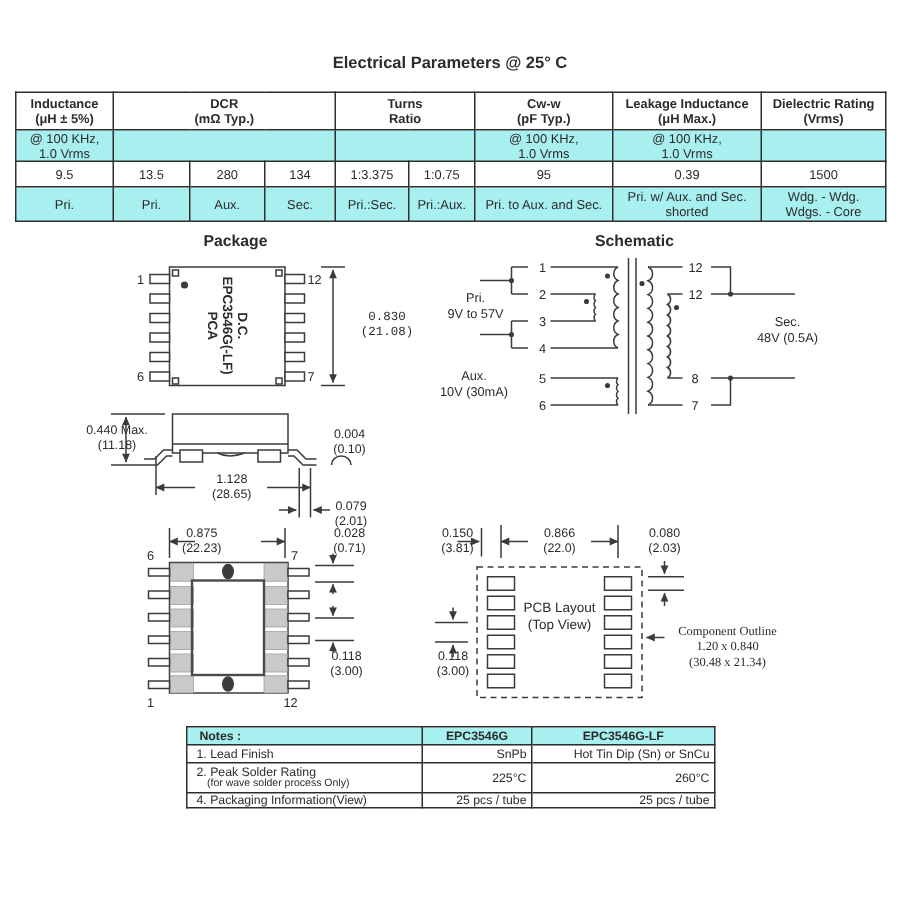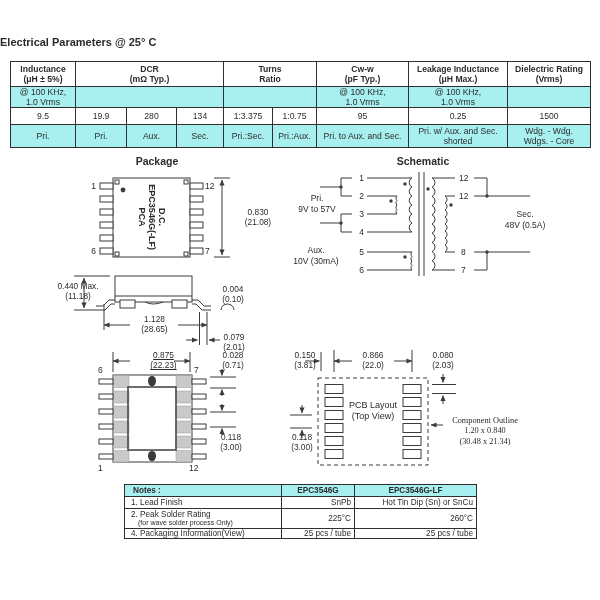--- a/index.html
+++ b/index.html
@@ -1,19 +1,19 @@
 <!DOCTYPE html>
 <html style="--highlight: #a8efef;"><head>
 <meta charset="utf-8">
 <style>
   html,body{margin:0;padding:0;background:#ffffff;}
   #page{position:relative;width:600px;height:600px;background:#fff;overflow:hidden;
         font-family:"Liberation Sans","DejaVu Sans",sans-serif;color:#2b2b2b;}
   .abs{position:absolute;}
-  .title{top:36px;left:0;width:600px;font-size:11px;font-weight:bold;text-align:left;}
+  .title{top:36px;left:0;width:600px;font-size:11px;font-weight:bold;text-align:center;}
   .sect-head{font-size:10.5px;font-weight:bold;text-align:center;width:100px;}
 
   
   table{border-collapse:collapse;table-layout:fixed;padding-left:22px;}
   #ptable{position:absolute;left:10px;top:61px;width:580px;}
   #ptable td,#ptable th{border:1px solid #2e2e2e;font-size:8.6px;text-align:center;
         vertical-align:middle;padding:0 1px;line-height:1.18;font-weight:normal;white-space:pre-line;}
   #ptable th{font-weight:bold;}
   .hl{background:var(--highlight,#a8efef);}
 
@@ -87,27 +87,27 @@
       <td colspan="3" class="hl"></td>
       <td colspan="2" class="hl"></td>
       <td class="hl">@ 100 KHz,
 1.0 Vrms</td>
       <td class="hl">@ 100 KHz,
 1.0 Vrms</td>
       <td class="hl"></td>
     </tr>
     <tr style="height:17px">
       <td>9.5</td>
-      <td>19.9</td>
+      <td>13.5</td>
       <td>280</td>
       <td>134</td>
       <td>1:3.375</td>
       <td>1:0.75</td>
       <td>95</td>
-      <td>0.25</td>
+      <td>0.39</td>
       <td>1500</td>
     </tr>
     <tr style="height:23px">
       <td class="hl">Pri.</td>
       <td class="hl">Pri.</td>
       <td class="hl">Aux.</td>
       <td class="hl">Sec.</td>
       <td class="hl">Pri.:Sec.</td>
       <td class="hl">Pri.:Aux.</td>
       <td class="hl">Pri. to Aux. and Sec.</td>
@@ -304,33 +304,33 @@
     <div class="pkg-label">
       <span>PCA</span>
       <span>EPC3546G(-LF)</span>
       <span>D.C.</span>
     </div>
   </div>
   <div class="abs pin pinr" style="left:84px;top:182px;width:12px;">1</div>
   <div class="abs pin pinr" style="left:84px;top:247px;width:12px;">6</div>
   <div class="abs pin" style="left:205px;top:182px;">12</div>
   <div class="abs pin" style="left:205px;top:247px;">7</div>
-  <div class="abs dim" style="left:234px;top:207px;width:48px;">0.830
+  <div class="abs dim" style="left:234px;top:207px;width:48px;font-family:Liberation Mono, monospace;">0.830
 (21.08)</div>
 
   <div class="abs dim" style="left:50px;top:281px;width:56px;">0.440 Max.
 (11.18)</div>
   <div class="abs dim" style="left:210px;top:284px;width:46px;">0.004
 (0.10)</div>
   <div class="abs dim" style="left:131px;top:314px;width:47px;">1.128
 (28.65)</div>
   <div class="abs dim" style="left:211px;top:332px;width:46px;">0.079
 (2.01)</div>
 
-  <div class="abs dim" style="left:140px;top:350px;width:47px;text-decoration:underline;">0.875
+  <div class="abs dim" style="left:111px;top:350px;width:47px;">0.875
 (22.23)</div>
   <div class="abs dim" style="left:210px;top:350px;width:46px;">0.028
 (0.71)</div>
   <div class="abs dim" style="left:208px;top:432px;width:46px;">0.118
 (3.00)</div>
   <div class="abs pin" style="left:98px;top:366px;">6</div>
   <div class="abs pin" style="left:194px;top:366px;">7</div>
   <div class="abs pin" style="left:98px;top:464px;">1</div>
   <div class="abs pin" style="left:189px;top:464px;">12</div>
 

